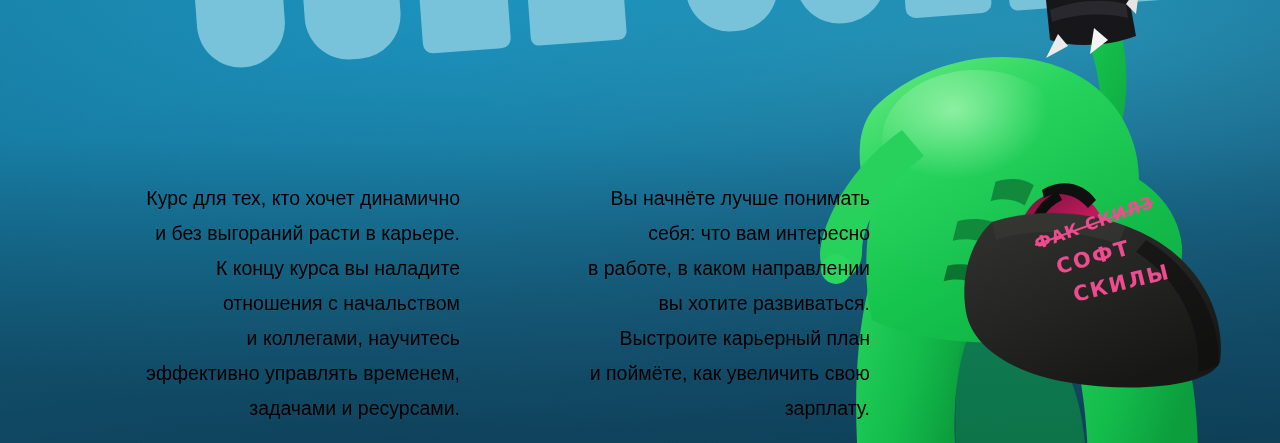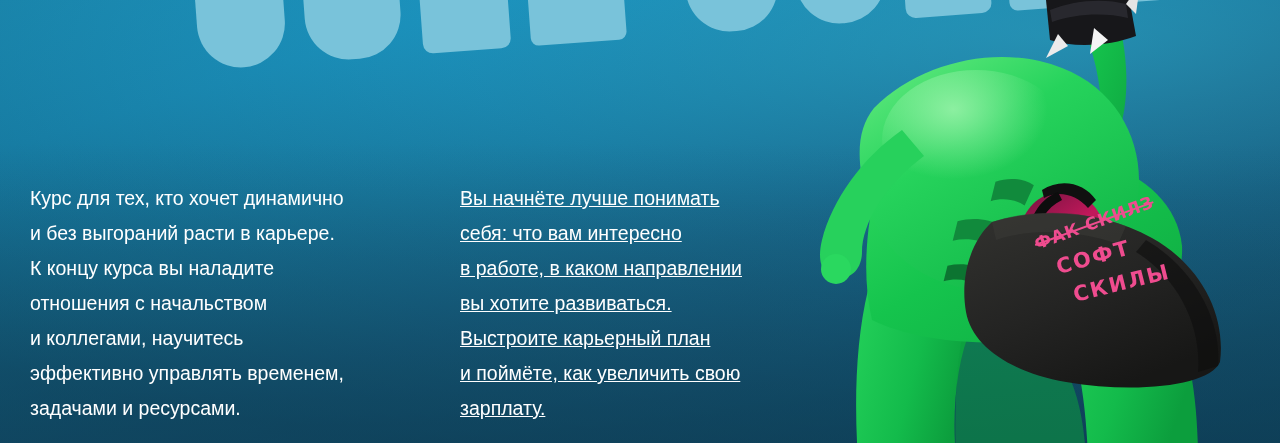--- a/index.html
+++ b/index.html
@@ -85,25 +85,26 @@
     font-weight: bold;
     color: #ffffff;
     letter-spacing: -0.2px;
     white-space: nowrap;
   }
   .col {
     position: absolute;
     top: 181px;
     font-size: 19.5px;
     line-height: 35px;
-    color: #ffffff;
+    color: #000000;
     white-space: pre-line;
+    text-align: right;
   }
   .col-left  { left: 30px;  width: 430px; }
-  .col-right { left: 460px; width: 400px; text-decoration: underline; }
+  .col-right { left: 470px; width: 400px; }
 
   
   .character {
     position: absolute;
     left: 806px;
     top: -10px;
     width: 474px;
     height: 453px;
   }
   .character svg { display: block; width: 100%; height: 100%; }

